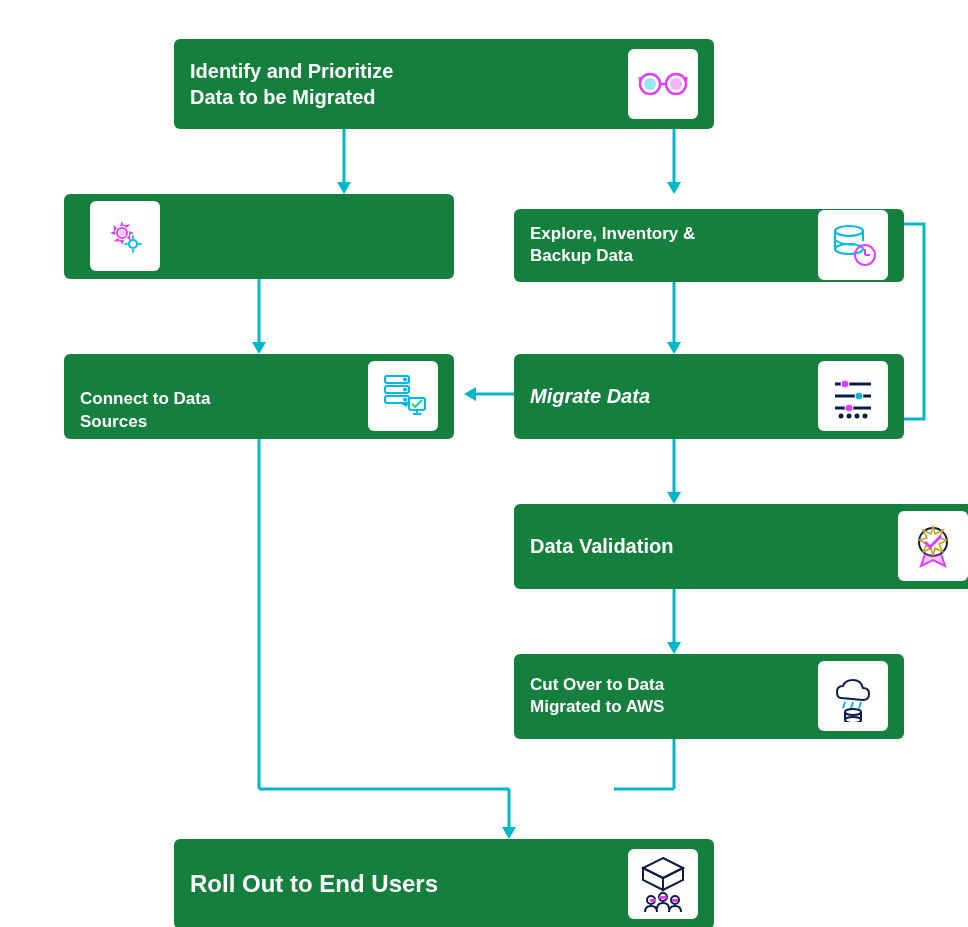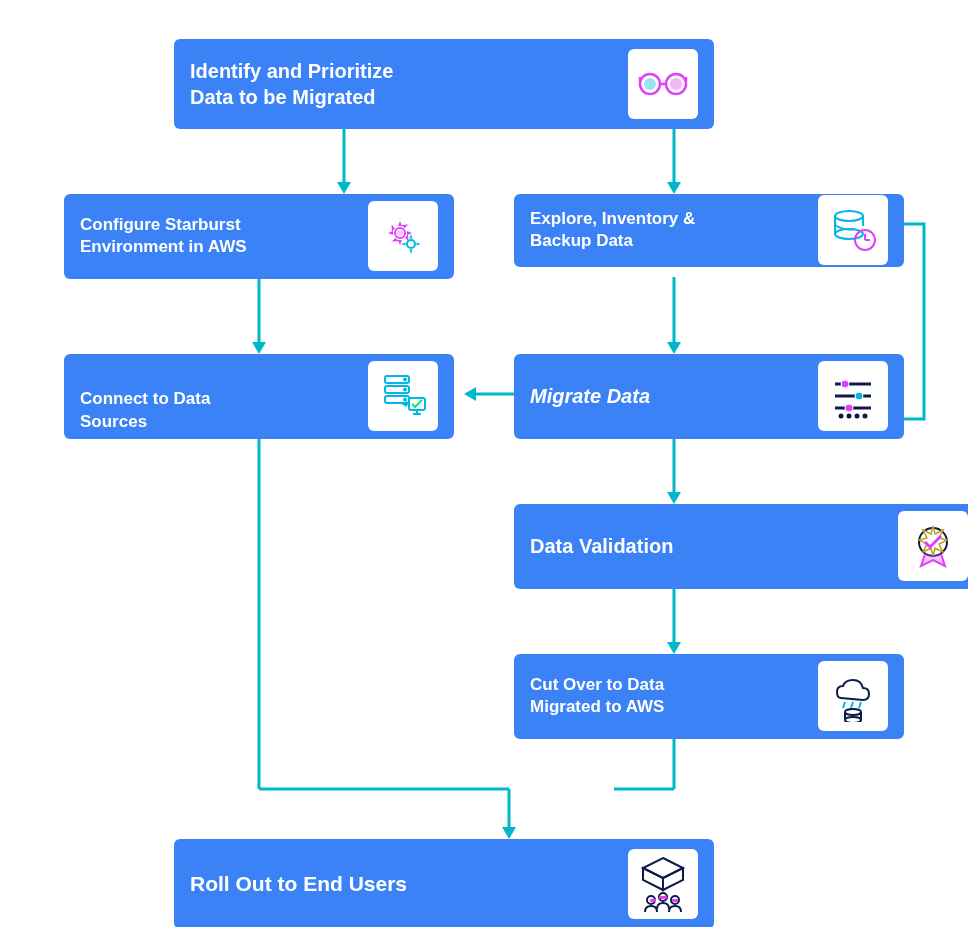--- a/index.html
+++ b/index.html
@@ -16,21 +16,21 @@
     
     .full-diagram {
       position: relative;
       width: 860px;
       height: 870px;
       margin: 0 auto;
     }
 
     .box {
       position: absolute;
-      background: #3b82f6;
+      background: #15803d;
       color: #fff;
       border-radius: 6px;
       display: flex;
       align-items: center;
       justify-content: space-between;
       padding: 14px 16px;
     }
 
     .box-label {
       font-size: 17px;
@@ -124,22 +124,20 @@
         <line x1="22" y1="15" x2="28" y2="15" stroke="#e040fb" stroke-width="2.5"></line>
         <line x1="2" y1="12" x2="2" y2="8" stroke="#e040fb" stroke-width="2.5"></line>
         <line x1="48" y1="12" x2="48" y2="8" stroke="#e040fb" stroke-width="2.5"></line>
         <circle cx="12" cy="15" r="6" fill="#00b8e6" opacity="0.4"></circle>
         <circle cx="38" cy="15" r="6" fill="#e040fb" opacity="0.4"></circle>
       </svg>
     </div>
   </div>
 
   <div class="box" style="left:10px; top:165px; width:390px; height:85px;">
-    <span class="box-label" style="white-space:pre-line;">Configure Starburst
-Environment in AWS</span>
     <div class="box-icon">
       <svg width="52" height="52" viewBox="0 0 52 52">
 
         <g transform="translate(8,8)">
           <circle cx="15" cy="15" r="5" fill="none" stroke="#e040fb" stroke-width="2"></circle>
           <path d="M15 3 L17 8 L13 8 Z M15 27 L17 22 L13 22 Z M3 15 L8 17 L8 13 Z M27 15 L22 17 L22 13 Z M6.5 6.5 L10 10.5 L7 13.5 Z M23.5 23.5 L20 19.5 L23 16.5 Z M6.5 23.5 L10.5 20 L13.5 23 Z M23.5 6.5 L19.5 10 L16.5 7 Z" fill="#e040fb" stroke="none"></path>
           <circle cx="15" cy="15" r="3" fill="#e040fb" opacity="0.3"></circle>
         </g>
         <g transform="translate(22,22)">
           <circle cx="12" cy="12" r="4" fill="none" stroke="#00b8e6" stroke-width="2"></circle>
@@ -167,21 +165,21 @@
         <line x1="36" y1="44" x2="44" y2="44" stroke="#00b8e6" stroke-width="2"></line>
 
         <polyline points="35,34 38,37 45,30" fill="none" stroke="#00e676" stroke-width="2"></polyline>
 
         <line x1="32" y1="34" x2="28" y2="34" stroke="#00b8e6" stroke-width="2"></line>
         <polygon points="30,31 30,37 24,34" fill="#00b8e6"></polygon>
       </svg>
     </div>
   </div>
 
-  <div class="box" style="left:460px; top:165px; width:390px; height:73px;justify-content:space-between;">
+  <div class="box" style="left:460px; top:180px; width:390px; height:73px;justify-content:space-between;">
     <span class="box-label" style="white-space:pre-line;">Explore, Inventory &amp;
 Backup Data</span>
     <div class="box-icon">
       <svg width="52" height="52" viewBox="0 0 52 52">
 
         <ellipse cx="22" cy="12" rx="14" ry="5" fill="none" stroke="#00b8e6" stroke-width="2"></ellipse>
         <line x1="8" y1="12" x2="8" y2="30" stroke="#00b8e6" stroke-width="2"></line>
         <line x1="36" y1="12" x2="36" y2="22" stroke="#00b8e6" stroke-width="2"></line>
         <ellipse cx="22" cy="30" rx="14" ry="5" fill="none" stroke="#00b8e6" stroke-width="2"></ellipse>
         <path d="M8 21 Q15 25.5 22 25.5 Q25 25.5 28 25" fill="none" stroke="#00b8e6" stroke-width="2"></path>
@@ -244,21 +242,21 @@
 
         <ellipse cx="26" cy="42" rx="8" ry="3" fill="none" stroke="#0d1b4b" stroke-width="2"></ellipse>
         <line x1="18" y1="42" x2="18" y2="50" stroke="#0d1b4b" stroke-width="2"></line>
         <line x1="34" y1="42" x2="34" y2="50" stroke="#0d1b4b" stroke-width="2"></line>
         <ellipse cx="26" cy="50" rx="8" ry="3" fill="none" stroke="#0d1b4b" stroke-width="2"></ellipse>
       </svg>
     </div>
   </div>
 
   <div class="box" style="left:120px; top:810px; width:540px; height:90px;">
-    <span class="box-label" style="white-space:pre-line; font-size:21px;">Roll Out to End Users</span>
+    <span class="box-label" style="white-space:pre-line; font-size:24px;">Roll Out to End Users</span>
     <div class="box-icon">
       <svg width="52" height="60" viewBox="0 0 52 60">
 
         <polygon points="26,4 46,14 26,24 6,14" fill="none" stroke="#0d1b4b" stroke-width="2"></polygon>
         <line x1="6" y1="14" x2="6" y2="26" stroke="#0d1b4b" stroke-width="2"></line>
         <line x1="46" y1="14" x2="46" y2="26" stroke="#0d1b4b" stroke-width="2"></line>
         <line x1="26" y1="24" x2="26" y2="36" stroke="#0d1b4b" stroke-width="2"></line>
         <polygon points="26,36 46,26 46,14 26,24" fill="none" stroke="#0d1b4b" stroke-width="2"></polygon>
         <polygon points="26,36 6,26 6,14 26,24" fill="none" stroke="#0d1b4b" stroke-width="2"></polygon>
 

